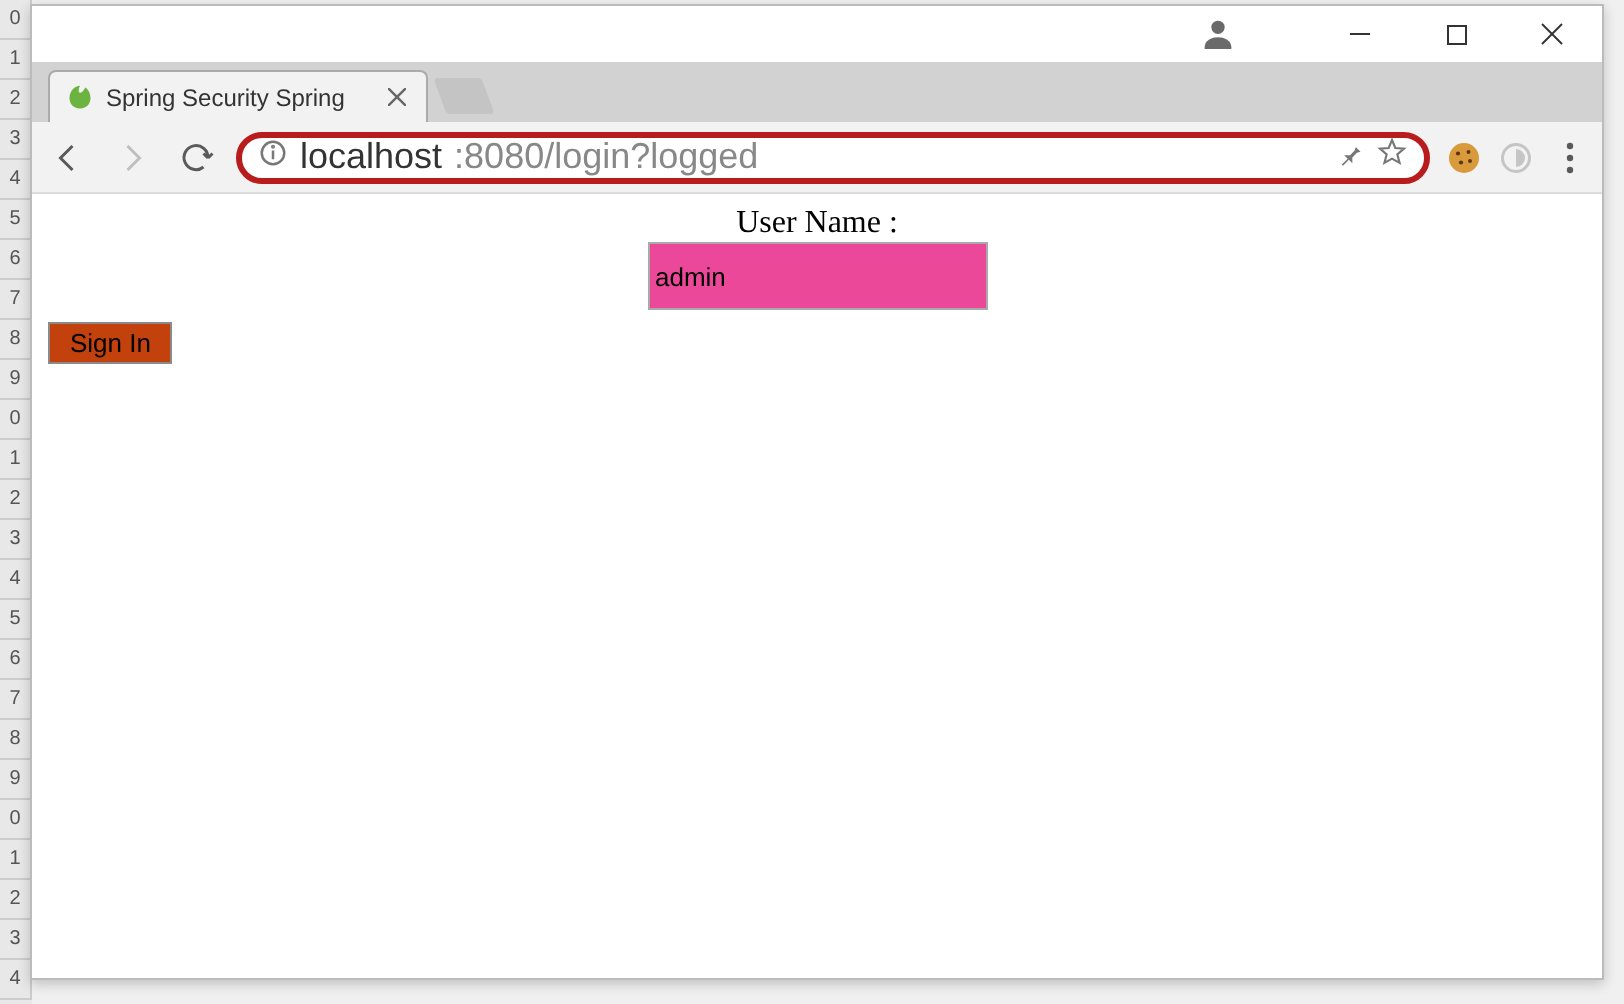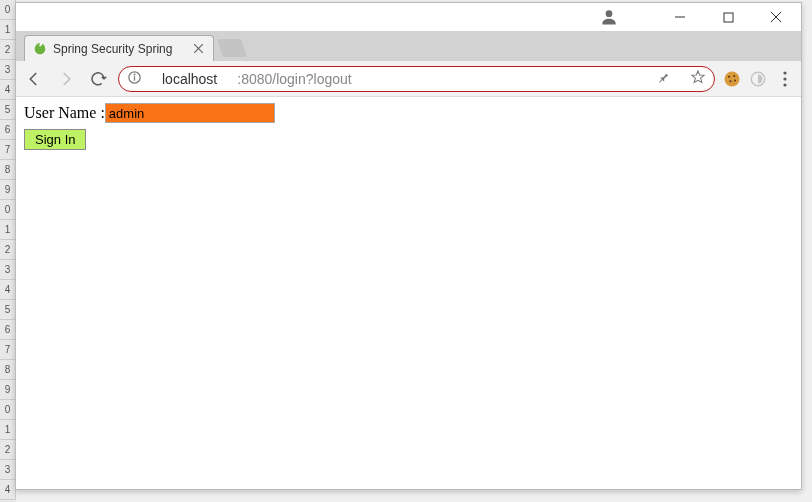--- a/index.html
+++ b/index.html
@@ -22,38 +22,38 @@
     .tab { background: #f2f2f2; height: 26px; width: 190px; border-radius: 4px 4px 0 0; display: flex; align-items: center; padding: 0 8px; font-size: 12px; color: #333; gap: 6px; border: 1px solid #aaa; border-bottom: none; position: relative; }
     .tab-favicon { width: 14px; height: 14px; }
     .tab-title { flex: 1; white-space: nowrap; overflow: hidden; text-overflow: clip; }
     .tab-close { width: 14px; height: 14px; display: flex; align-items: center; justify-content: center; font-size: 12px; color: #666; cursor: pointer; }
     .newtab { width: 24px; height: 18px; background: #c4c4c4; margin-left: 6px; margin-bottom: 4px; transform: skewX(20deg); border-radius: 2px; cursor:pointer; }
     
     
     .addrbar { height: 36px; background: #f2f2f2; border-bottom: 1px solid #ddd; display: flex; align-items: center; padding: 0 6px; gap: 8px; }
     .nav-btn { width: 24px; height: 24px; display: flex; align-items: center; justify-content: center; border-radius: 12px; cursor: pointer; color: #5a5a5a; }
     .nav-btn.disabled { color: #bfbfbf; cursor: default; }
-    .addr { flex: 1; height: 26px; border: 1px solid #b91c1c; border-radius: 13px; background: #fff; display: flex; align-items: center; padding: 0 8px; font-size: 14px; color: #333; gap: 20px; }
+    .addr { flex: 1; height: 26px; border: 3px solid #b91c1c; border-radius: 13px; background: #fff; display: flex; align-items: center; padding: 0 8px; font-size: 18px; color: #333; gap: 6px; }
     .addr .info-icon { color: #777; }
     .addr .host { color: #333; }
     .addr .port-path { color: #888; }
     .addr .spacer { flex: 1; }
     .addr .addr-icon { color: #777; cursor: pointer; }
     .ext-icon { width: 18px; height: 18px; cursor: pointer; }
     .menu-dots { width: 20px; height: 24px; display:flex; align-items:center; justify-content:center; color:#5a5a5a; cursor:pointer; }
     
     
     .page { flex: 1; background: #fff; padding: 6px 8px; font-family: "Times New Roman", serif; font-size: 16px; }
     .logout-msg { font-size: 18px; margin-bottom: 2px; }
-    .form-row { display: flex; align-items: center; margin-bottom: 2px; }
+    .form-row { display: flex; align-items: center; margin-bottom: 2px; flex-direction: column; }
     .form-label { font-size: 16px; }
-    .form-input { font-family: Arial, sans-serif; font-size: 13px; background: #f97316; border: 1px solid #a9a9a9; height: 20px; padding: 5px 3px; }
+    .form-input { font-family: Arial, sans-serif; font-size: 13px; background: #ec4899; border: 1px solid #a9a9a9; height: 34px; padding: 5px 3px; }
     .username-input { width: 170px; }
     .password-input { width: 170px; }
-    .signin-btn { font-family: Arial, sans-serif; font-size: 13px; background: #bef264; border: 1px solid #8a8a8a; padding: 2px 10px; margin-top: 4px; cursor: pointer; }
+    .signin-btn { font-family: Arial, sans-serif; font-size: 13px; background: #c2410c; border: 1px solid #8a8a8a; padding: 2px 10px; margin-top: 4px; cursor: pointer; }
   </style>
 </head>
 <body>
 
 <div class="row-numbers">
   <div class="row-num">0</div>
     <div class="row-num">1</div>
     <div class="row-num">2</div>
     <div class="row-num">3</div>
     <div class="row-num">4</div>
@@ -142,21 +142,21 @@
     </div>
     <div class="addr">
       <span class="info-icon">
         <svg width="15" height="15" viewBox="0 0 24 24" fill="none" stroke="#777" stroke-width="2">
             <circle cx="12" cy="12" r="9"></circle>
             <line x1="12" y1="10" x2="12" y2="17"></line>
             <circle cx="12" cy="7" r="0.6" fill="#777"></circle>
           </svg>
       </span>
       <span class="host">localhost</span>
-        <span class="port-path">:8080/login?logout</span>
+        <span class="port-path">:8080/login?logged</span>
       <span class="spacer"></span>
       <span class="addr-icon">
         <svg width="14" height="14" viewBox="0 0 24 24" fill="#777">
             <path d="M14 3l7 7-3 1-4 4v5l-3-3-5 5-1-1 5-5-3-3h5l4-4 1-3-3-3z"></path>
           </svg>
       </span>
       <span class="addr-icon">
         <svg width="16" height="16" viewBox="0 0 24 24" fill="none" stroke="#777" stroke-width="1.6">
             <path d="M12 3l2.5 6 6.5.5-5 4.3 1.7 6.4L12 17l-5.7 3.2L8 13.8 3 9.5l6.5-.5z"></path>
           </svg>

